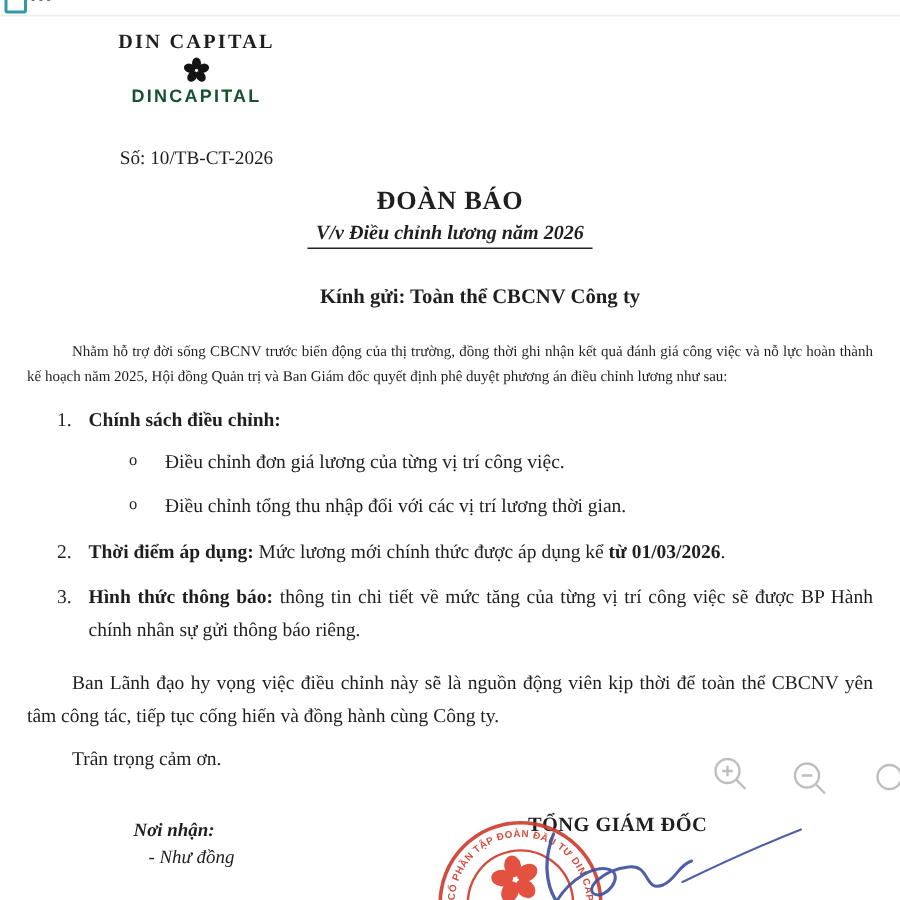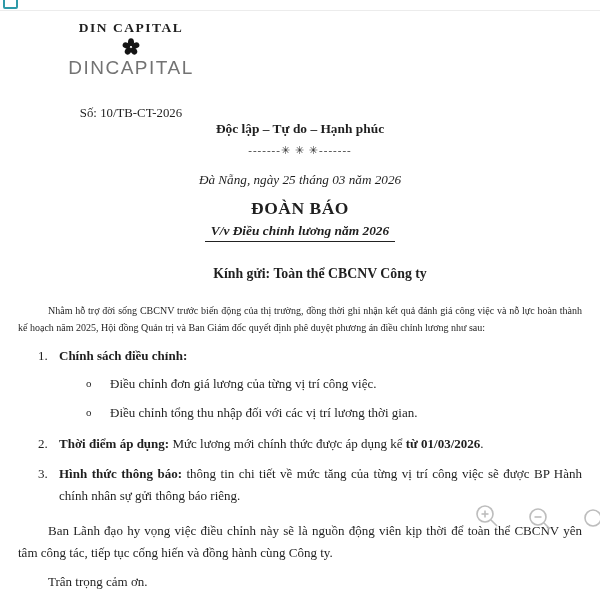--- a/index.html
+++ b/index.html
@@ -6,26 +6,26 @@
   .screen{position:relative;width:600px;height:600px;overflow:hidden;background:#ffffff;
           font-family:"Liberation Serif", serif;color:#1f1f1f;}
   
   .top-strip{position:relative;height:10px;background:#ffffff;border-bottom:1px solid #ececec;}
   .frag-square{position:absolute;left:3px;top:-4px;width:11px;height:9px;border:2px solid #2e9aa8;border-radius:2px;background:#fff;}
   .frag-dots{position:absolute;left:20px;top:-7px;font:700 11px "DejaVu Sans",sans-serif;color:#555;letter-spacing:1px;}
 
   .page{position:relative;width:600px;}
 
   
-  .hdr{display:flex;padding-top:9px;flex-direction:column;}
+  .hdr{display:flex;padding-top:9px;}
   .hdr-left{width:262px;text-align:center;}
   .hdr-right{flex:1;text-align:center;}
   .company-serif{font-weight:700;font-size:13.5px;letter-spacing:1.5px;}
   .logo-flower{margin:1px auto 0;display:block;}
-  .logo-word{font-family:"Liberation Sans",sans-serif;font-weight:400;font-size:19px;letter-spacing:1.5px;color:#737373;margin-top:0px;}
+  .logo-word{font-family:"Liberation Sans",sans-serif;font-weight:700;font-size:12px;letter-spacing:1.5px;color:#14532d;margin-top:0px;}
   .ref-no{font-size:12.8px;margin-top:27px;}
   .motto{font-weight:700;font-size:13.4px;}
   .divider{font-size:11px;letter-spacing:1px;color:#333;margin-top:7px;}
   .place-date{font-style:italic;font-size:13.2px;margin-top:15px;}
 
   
   .title{ text-align:center;font-weight:700;font-size:17.5px;letter-spacing:.5px;margin-top:10px;}
   .subtitle-wrap{text-align:center;margin-top:2px;}
   .subtitle{display:inline-block;font-weight:700;font-style:italic;font-size:13.4px;
             border-bottom:1.5px solid #222;padding:0 6px 2px;}
@@ -80,25 +80,20 @@
   <div class="page">
 
     <div class="hdr">
       <div class="hdr-left">
         <div class="company-serif">DIN CAPITAL</div>
         <svg class="logo-flower" width="20" height="20" viewBox="0 0 22 22">
           <use href="#flowerShape" fill="#141414" transform="translate(11,11) scale(0.66)"></use>
         </svg>
         <div class="logo-word">DINCAPITAL</div>
         <div class="ref-no">Số: 10/TB-CT-2026</div>
-      </div>
-      <div class="hdr-right">
-        <div class="motto">Độc lập – Tự do – Hạnh phúc</div>
-        <div class="divider">-------✳ ✳ ✳-------</div>
-        <div class="place-date">Đà Nẵng, ngày 25 tháng 03 năm 2026</div>
       </div>
     </div>
 
     <div class="title">ĐOÀN BÁO</div>
     <div class="subtitle-wrap">
       <span class="subtitle">V/v Điều chỉnh lương năm 2026</span>
     </div>
     <div class="salutation">Kính gửi: Toàn thể CBCNV Công ty</div>
 
     <div class="para">Nhằm hỗ trợ đời sống CBCNV trước biến động của thị trường, đồng thời ghi nhận kết quả đánh giá công việc và nỗ lực hoàn thành kế hoạch năm 2025, Hội đồng Quản trị và Ban Giám đốc quyết định phê duyệt phương án điều chỉnh lương như sau:</div>

